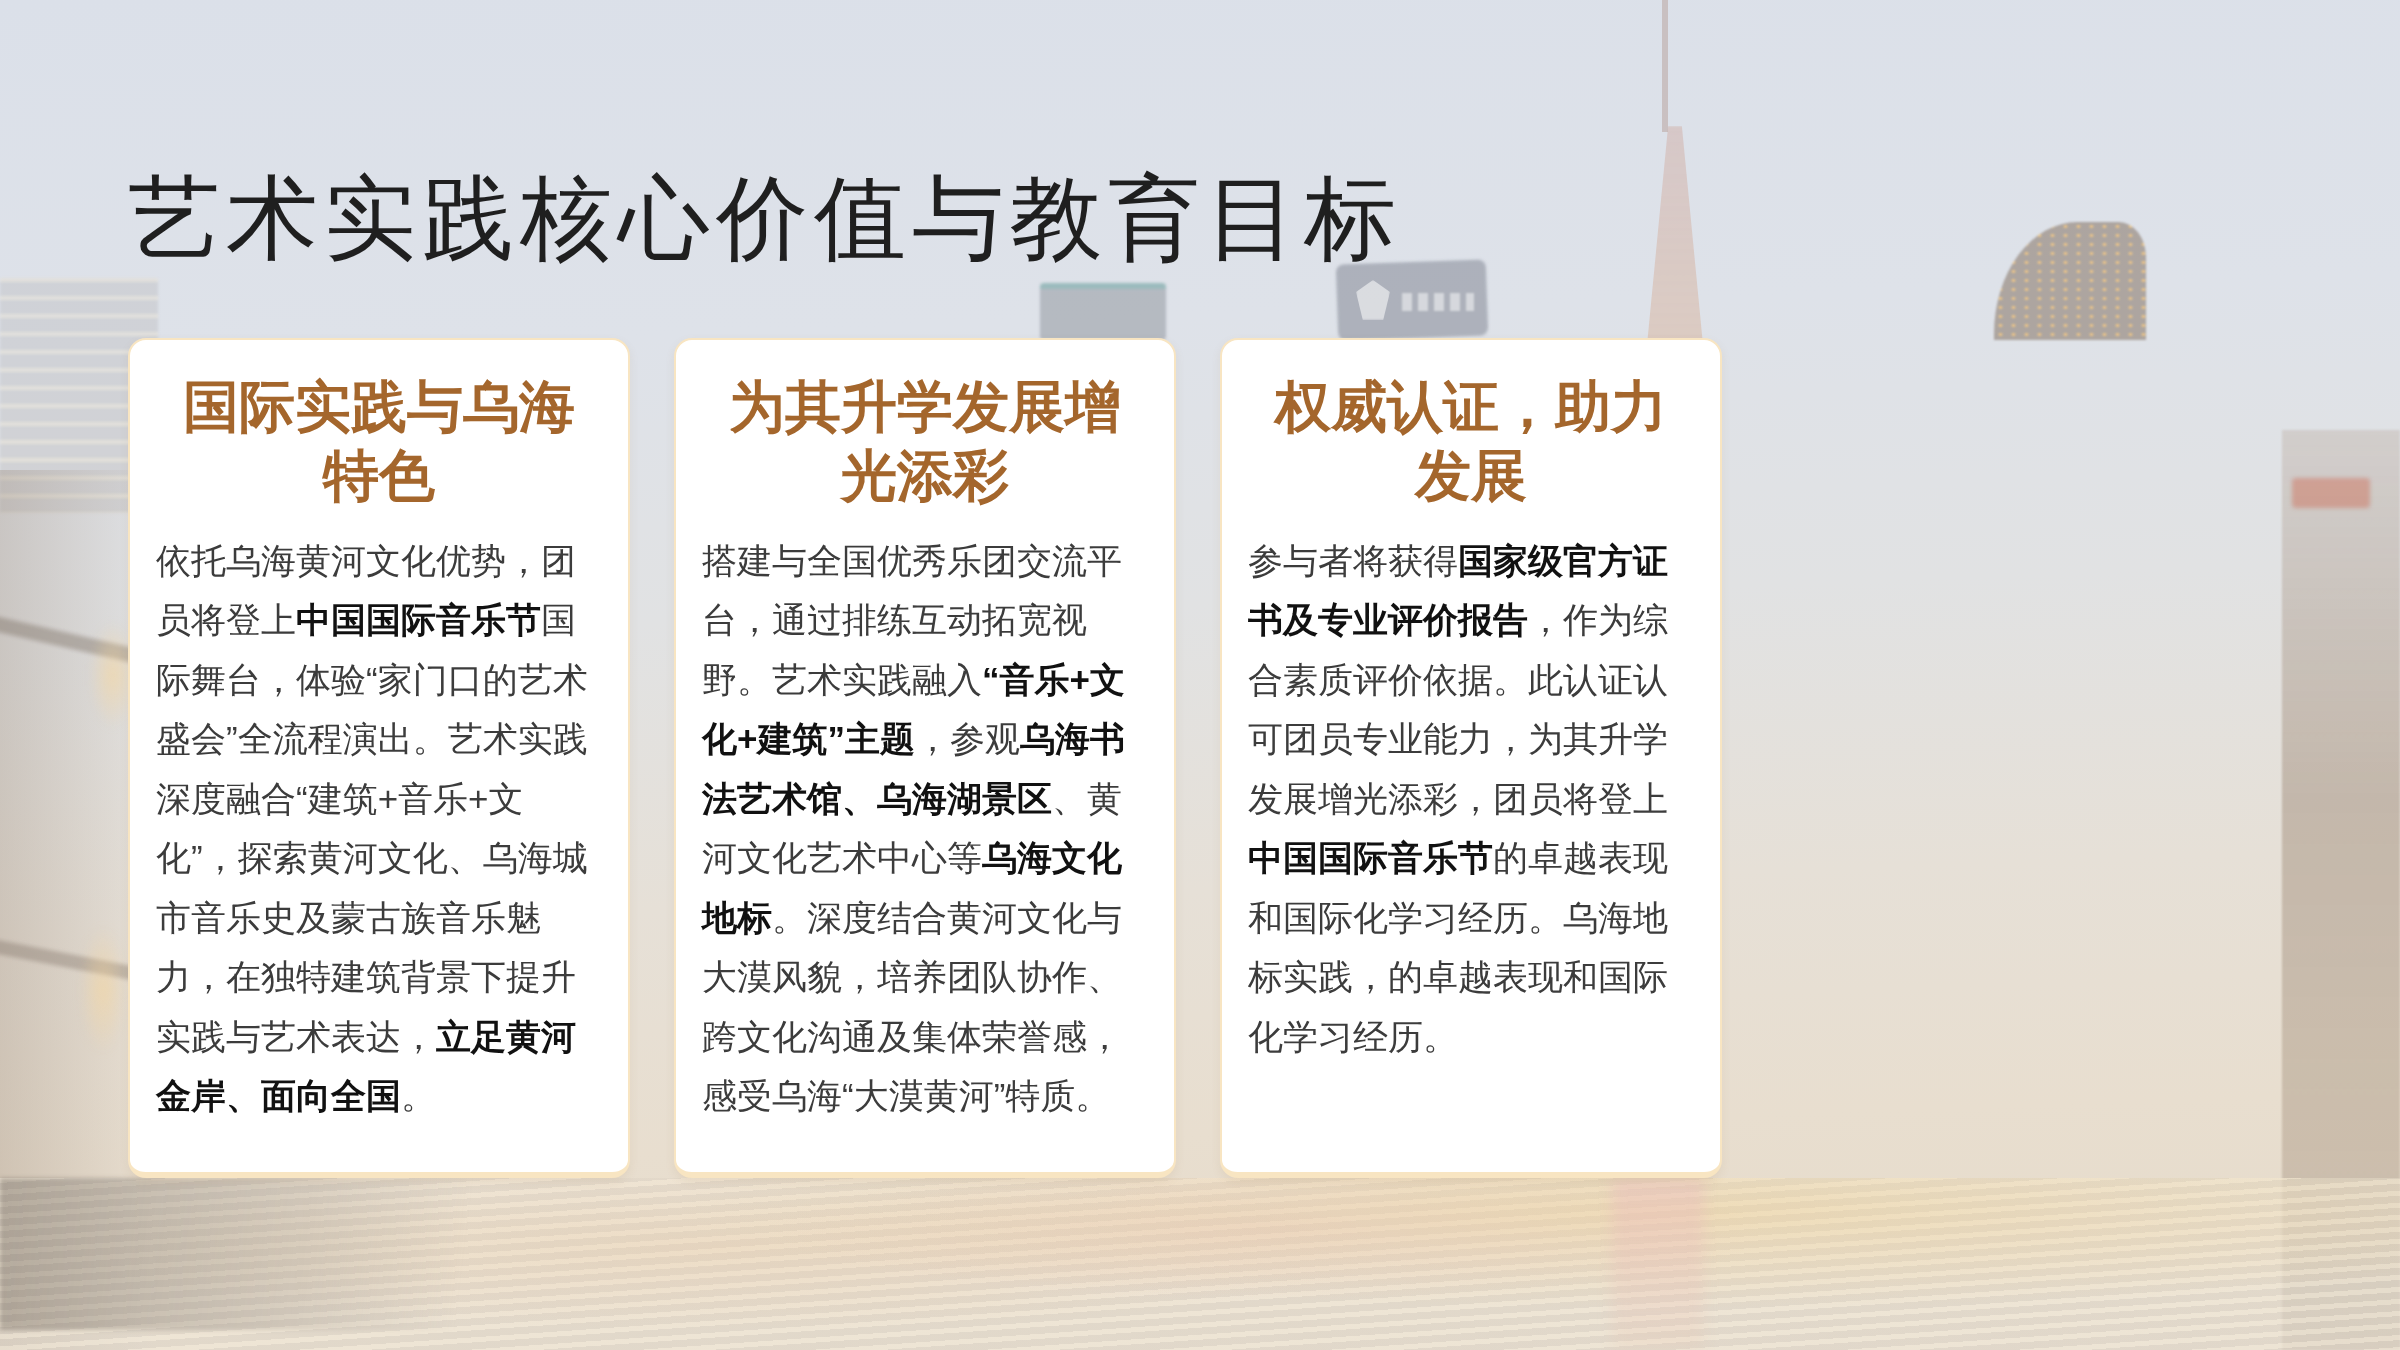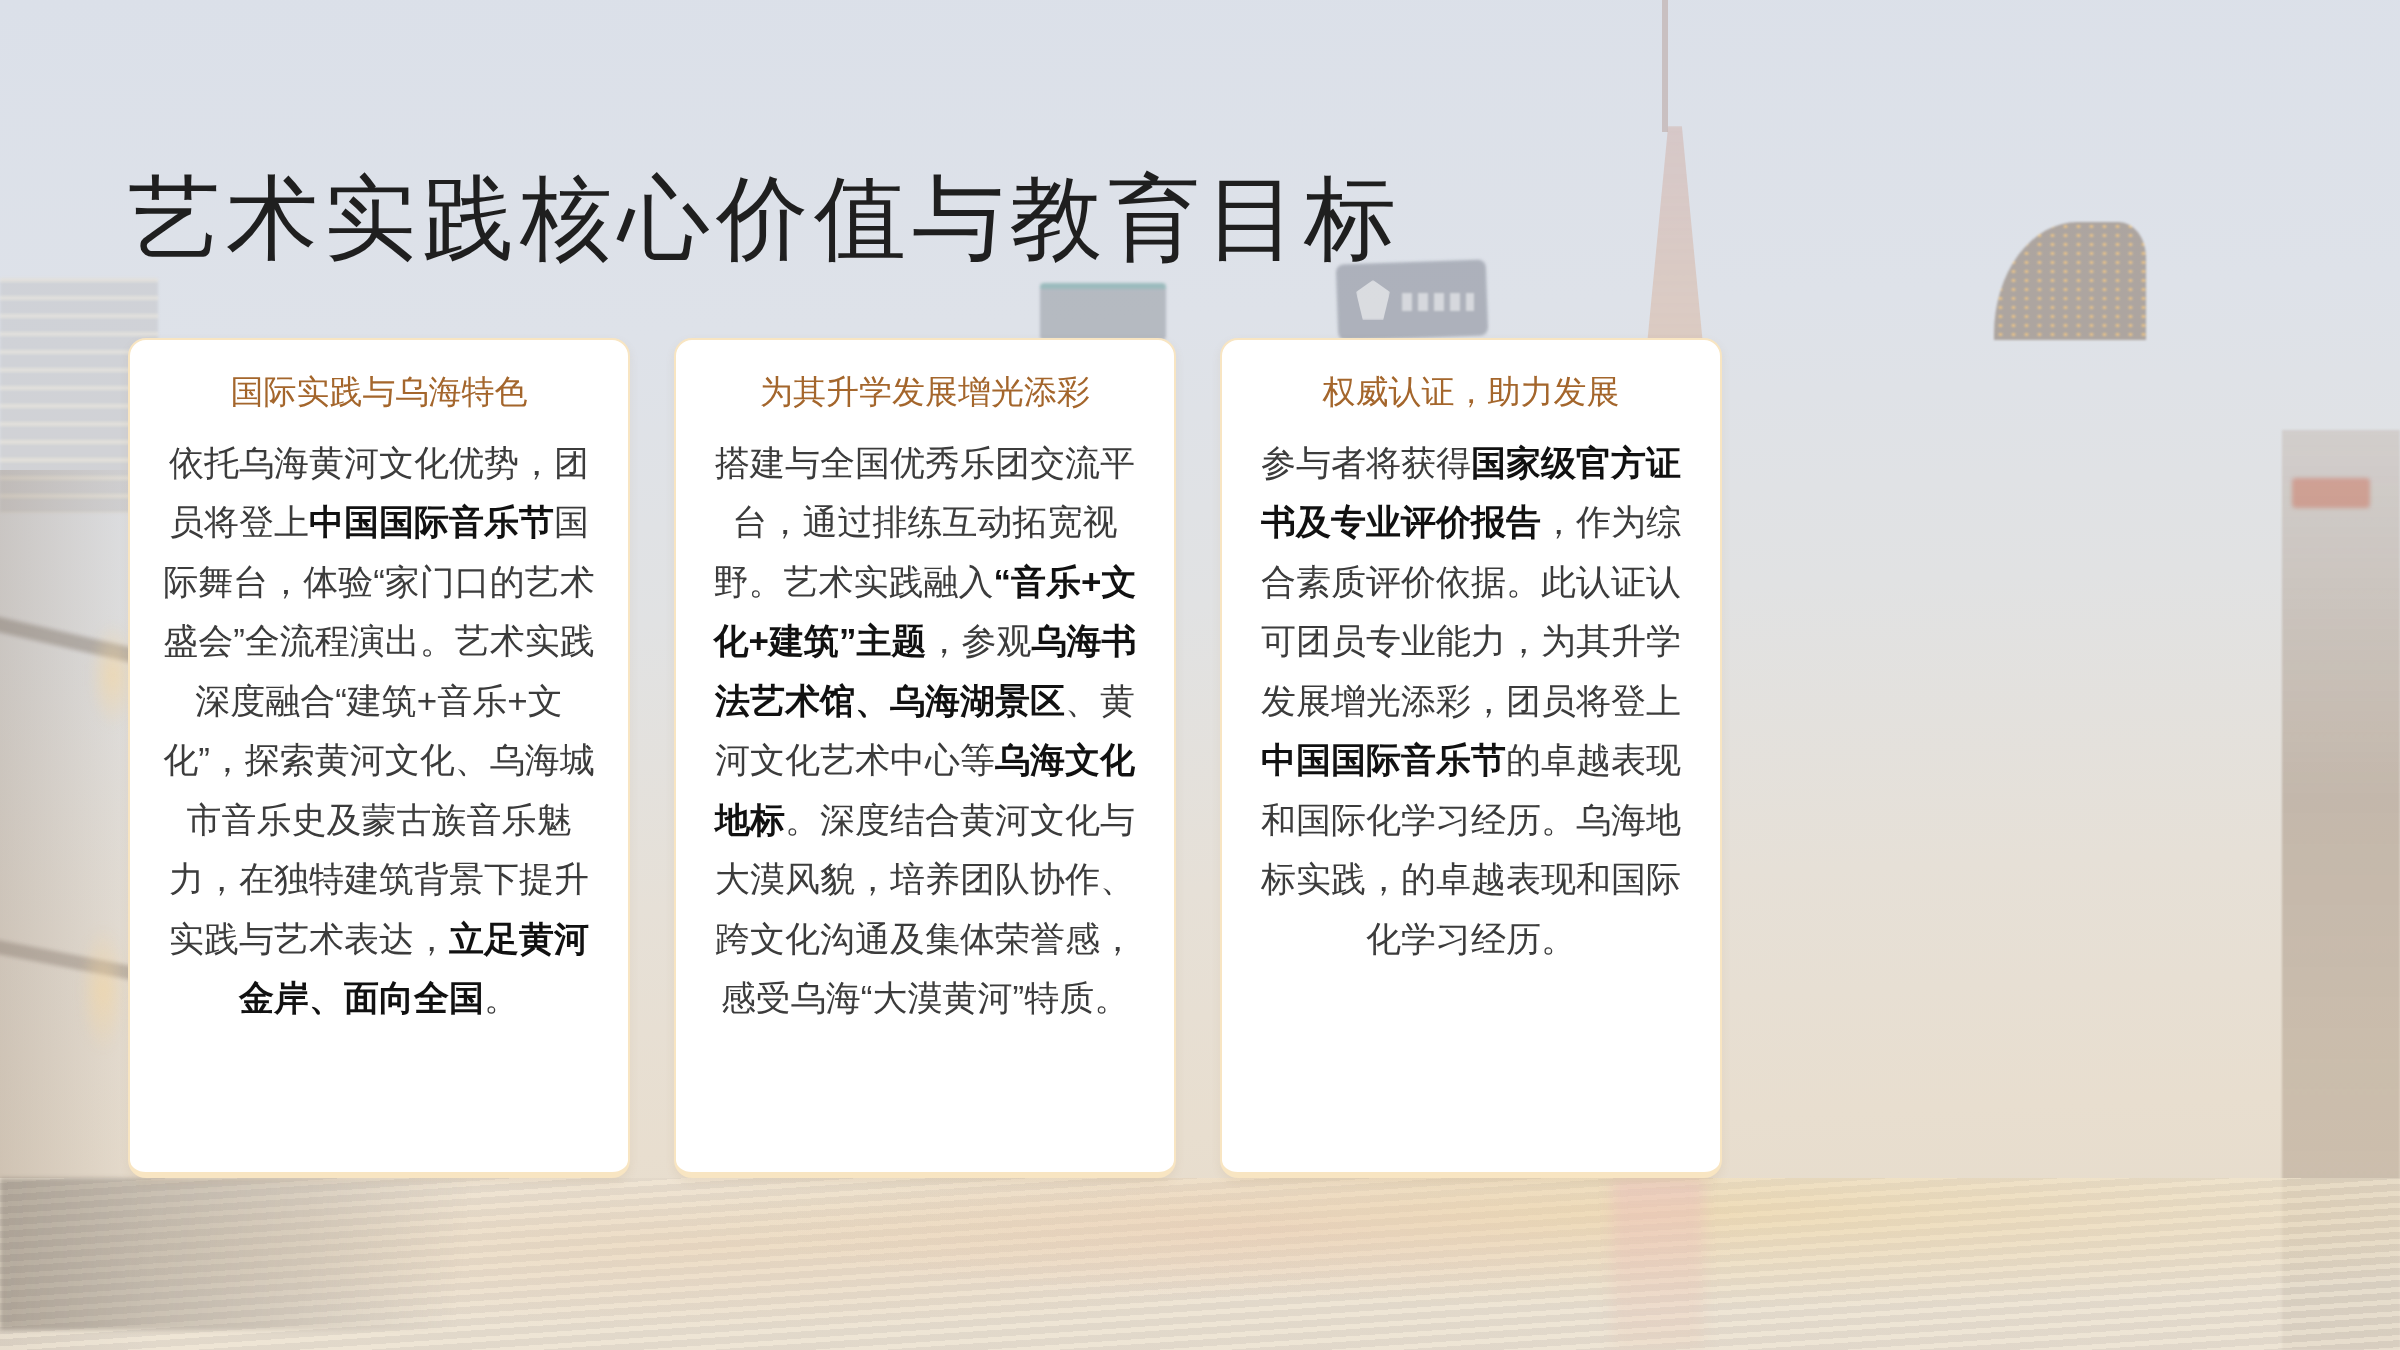--- a/index.html
+++ b/index.html
@@ -70,26 +70,26 @@
     display:grid;grid-template-columns:repeat(4,1fr);gap:44px;
   }
   .card{
     background:var(--card_bg,#ffffff);
     border:2px solid var(--card_border,#f8e5c2);
     border-bottom-width:6px;border-radius:18px;
     padding:32px 26px 0;overflow:hidden;
     box-shadow:0 4px 10px rgba(160,120,70,.10);
   }
   .card-title{
-    margin:0 0 20px;font-size:33px;line-height:1.24;font-weight:400;
+    margin:0 0 20px;font-size:56px;line-height:1.24;font-weight:700;
     color:var(--accent,#a4662c);text-align:center;
   }
   .card-body{
     margin:0;font-size:35px;line-height:1.7;
-    color:var(--body_text,#3c3c3c);text-align:center;
+    color:var(--body_text,#3c3c3c);
   }
   .card-body .seg.bold{font-weight:700;color:var(--bold_text,#111111);}
 </style>
 </head>
 <body>
 
 <div class="slide">
 
   <div class="bg-layer bg-highrise-left"></div>
   <div class="bg-layer bg-left-buildings"></div>

